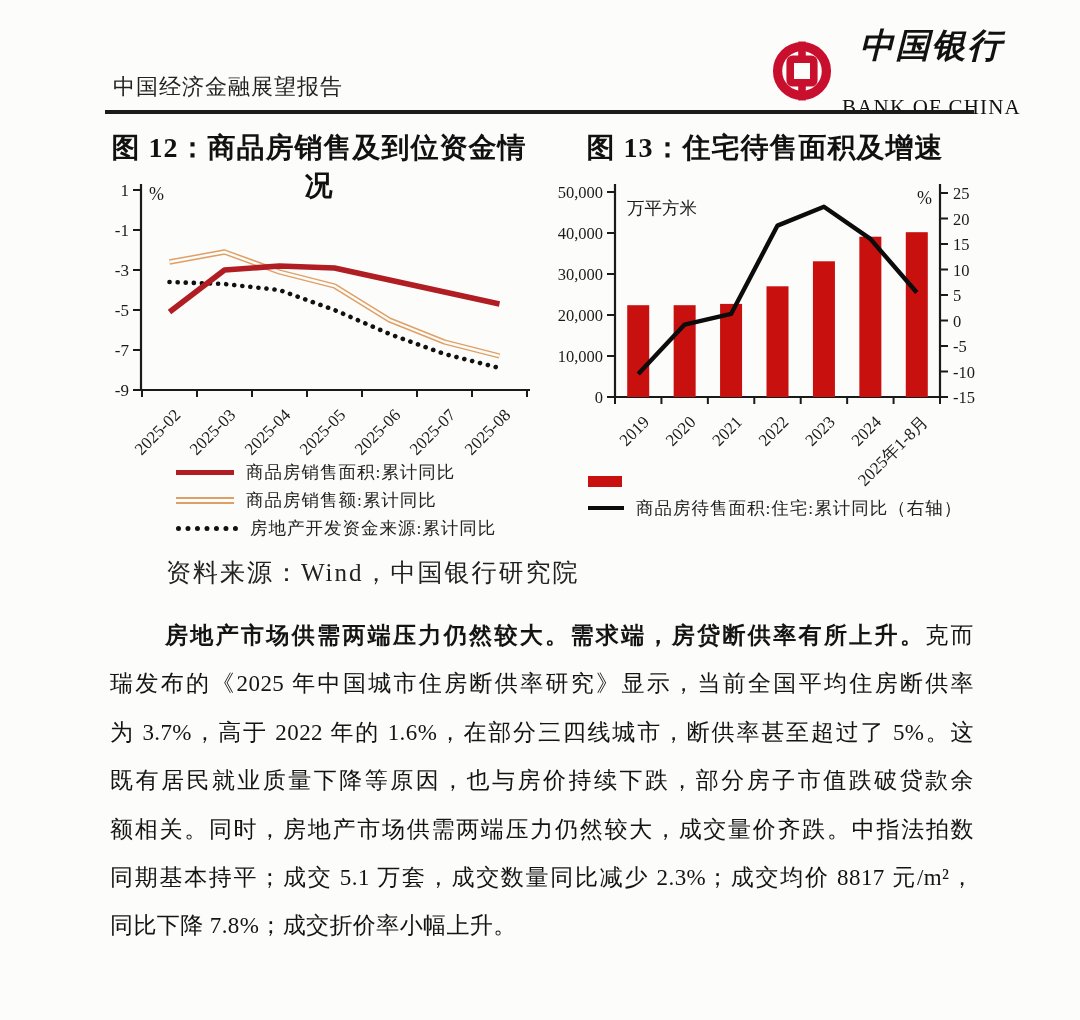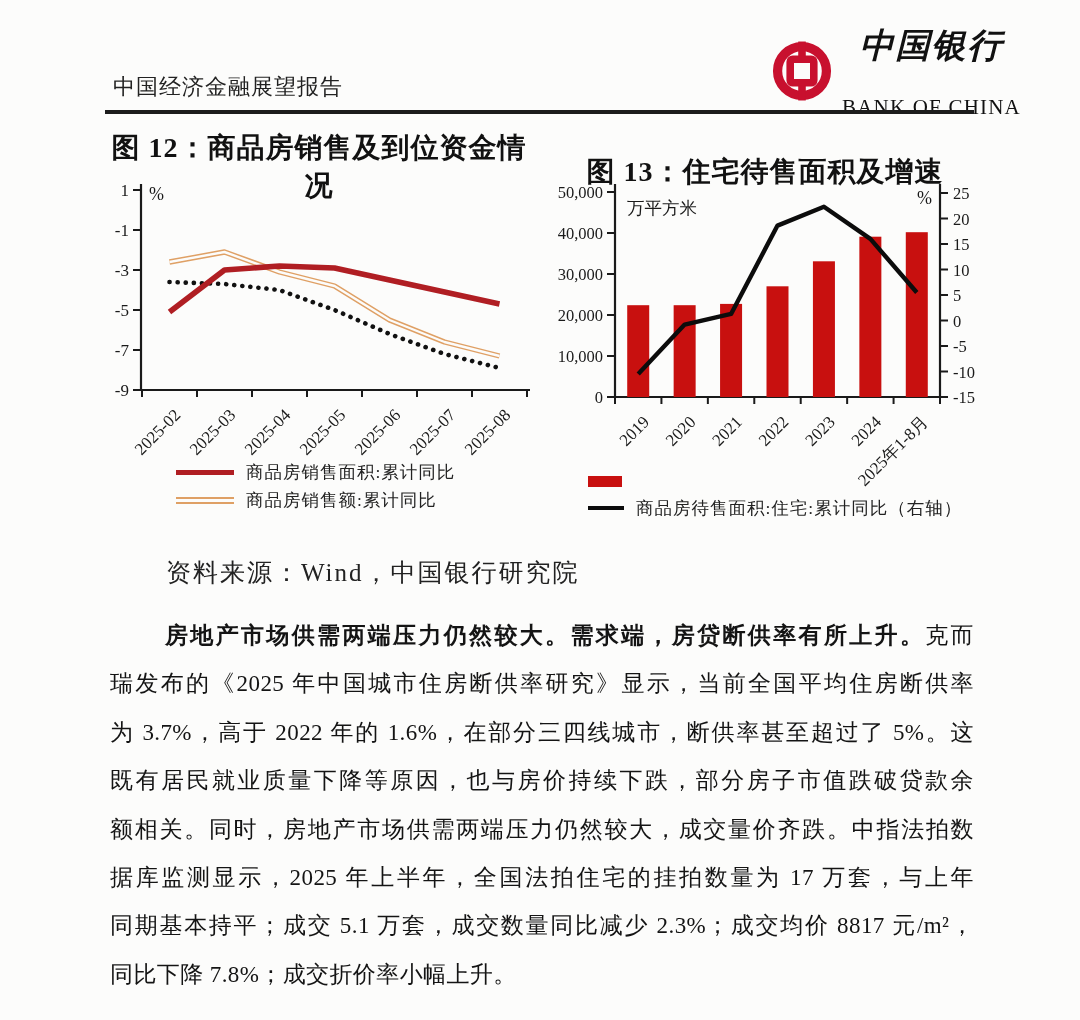--- a/index.html
+++ b/index.html
@@ -13,21 +13,21 @@
   .report-title { position:absolute; left:113px; top:72px; font-size:22px; letter-spacing:1px; color:#222; }
   .logo { position:absolute; left:770px; top:36px; width:212px; height:70px; display:flex; align-items:center; }
   .logo-emblem { width:64px; height:64px; flex:0 0 64px; }
   .logo-text { margin-left:8px; display:flex; flex-direction:column; align-items:center;gap:25px; }
   .logo-cn { font-size:34px; font-weight:700; letter-spacing:2px; color:#111; font-style:italic; white-space:nowrap; }
   .logo-en { font-size:21px; letter-spacing:1.2px; color:#111; white-space:nowrap; margin-top:1px; }
   .header-rule { position:absolute; left:105px; top:110px; width:869px; height:3.5px; background:#1c1c1c; }
   
   .fig-title { position:absolute; top:129px; font-size:28px; font-weight:700; text-align:center; color:#111; letter-spacing:1px; }
   .fig-title.left { left:103px; width:432px; }
-  .fig-title.right { left:553px; width:424px;margin-top:24px; }
+  .fig-title.right { left:553px; width:424px; }
   svg.chart { position:absolute; overflow:visible; }
   #chart12-svg { left:105px; top:172px; }
   #chart13-svg { left:545px; top:172px; }
   
   .legend { position:absolute; display:flex; flex-direction:column; }
   #chart12-legend { left:176px; top:460px; gap:4px; }
   #chart13-legend { left:588px; top:476px; gap:9px; }
   .legend-row { display:flex; align-items:center; }
   .legend-label { font-size:17.5px; color:#222; margin-left:12px; letter-spacing:1px; white-space:nowrap; }
   .sw { flex:0 0 auto; }
@@ -107,20 +107,24 @@
       <polyline points="64.5,140.0 119.5,98.0 174.5,94.0 229.5,96.0 284.5,108.0 339.5,120.0 394.5,132.0" fill="none" stroke="#b01e23" stroke-width="5.6" stroke-linejoin="round"></polyline>
     </svg>
   <div id="chart12-legend" class="legend">
       <div class="legend-row">
         <div class="sw sw-solid"></div>
         <span class="legend-label">商品房销售面积:累计同比</span>
       </div>
       <div class="legend-row">
         <div class="sw sw-double"></div>
         <span class="legend-label">商品房销售额:累计同比</span>
+      </div>
+      <div class="legend-row">
+        <div class="sw sw-dotted"></div>
+        <span class="legend-label">房地产开发资金来源:累计同比</span>
       </div>
     </div>
 
   <svg id="chart13-svg" class="chart" width="450" height="330">
       <line x1="70" y1="12" x2="70" y2="225" stroke="#1a1a1a" stroke-width="2.2"></line>
       <line x1="395" y1="12" x2="395" y2="225" stroke="#1a1a1a" stroke-width="2.2"></line>
       <line x1="69" y1="225" x2="396" y2="225" stroke="#1a1a1a" stroke-width="2.2"></line>
       <line x1="62" y1="20" x2="70" y2="20" stroke="#1a1a1a" stroke-width="2"></line>
       <text x="58" y="26" text-anchor="end" font-size="16.5" fill="#1a1a1a">50,000</text>
       <line x1="62" y1="61" x2="70" y2="61" stroke="#1a1a1a" stroke-width="2"></line>
@@ -188,18 +192,17 @@
     </div>
 
   <div class="source-note">资料来源：Wind，中国银行研究院</div>
 
   <div class="paragraph" id="paragraph">
       <div class="para-line indent"><span class="seg-bold">房地产市场供需两端压力仍然较大。需求端，房贷断供率有所上升。</span><span>克而</span></div>
       <div class="para-line"><span>瑞发布的《2025 年中国城市住房断供率研究》显示，当前全国平均住房断供率</span></div>
       <div class="para-line"><span>为 3.7%，高于 2022 年的 1.6%，在部分三四线城市，断供率甚至超过了 5%。这</span></div>
       <div class="para-line"><span>既有居民就业质量下降等原因，也与房价持续下跌，部分房子市值跌破贷款余</span></div>
       <div class="para-line"><span>额相关。同时，房地产市场供需两端压力仍然较大，成交量价齐跌。中指法拍数</span></div>
-      <div class="para-line"><span>据库监测显示，2025 年上半年，全国法拍住宅的挂拍数量为 17 万套，与上年</span></div>
       <div class="para-line"><span>同期基本持平；成交 5.1 万套，成交数量同比减少 2.3%；成交均价 8817 元/m²，</span></div>
       <div class="para-line no-justify"><span>同比下降 7.8%；成交折价率小幅上升。</span></div>
     </div>
 
 </div>
 
 </body></html>

